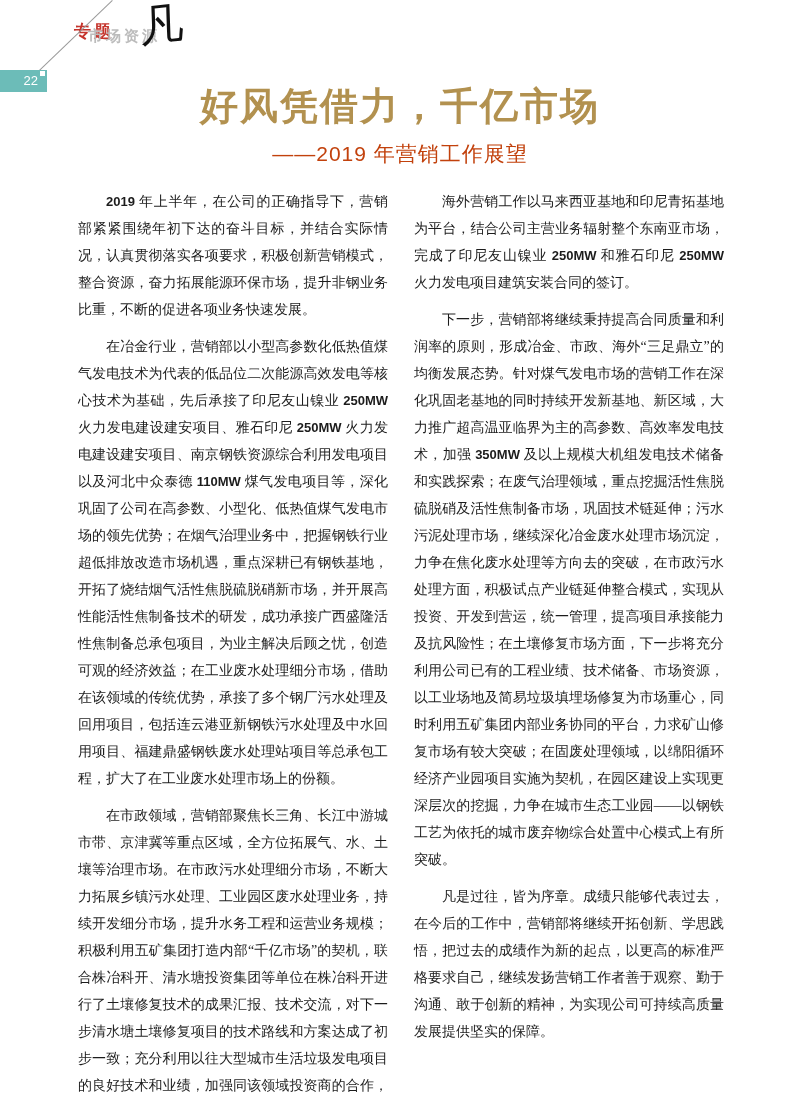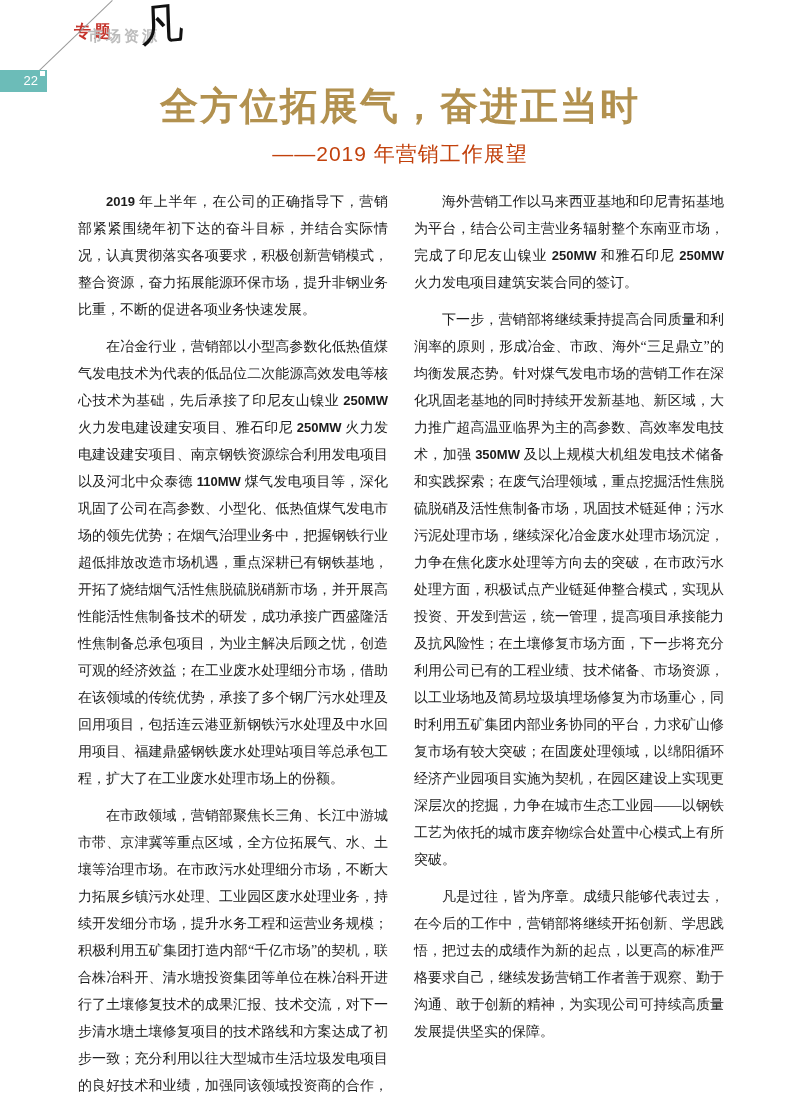--- a/index.html
+++ b/index.html
@@ -78,21 +78,21 @@
   <div class="section-label">专题</div>
   <div class="diag-line"></div>
   <div class="magazine-name">市场资源</div>
   <div class="logo-glyph">凡</div>
   <div class="page-num-box">
     <span class="num-label">22</span>
   </div>
   <div class="page-num-notch"></div>
 
   <div class="title-block">
-    <h1 class="article-title">全方位拓展气，奋进正当时</h1>
+    <h1 class="article-title">好风凭借力，千亿市场</h1>
     <h2 class="article-subtitle">——2019 年营销工作展望</h2>
   </div>
 
   <div class="col col-left">
     <p class="flow-text"><span class="num">2019</span> 年上半年，在公司的正确指导下，营销部紧紧围绕年初下达的奋斗目标，并结合实际情况，认真贯彻落实各项要求，积极创新营销模式，整合资源，奋力拓展能源环保市场，提升非钢业务比重，不断的促进各项业务快速发展。</p>
     <p class="flow-text">在冶金行业，营销部以小型高参数化低热值煤气发电技术为代表的低品位二次能源高效发电等核心技术为基础，先后承接了印尼友山镍业 <span class="num">250MW</span> 火力发电建设建安项目、雅石印尼 <span class="num">250MW</span> 火力发电建设建安项目、南京钢铁资源综合利用发电项目以及河北中众泰德 <span class="num">110MW</span> 煤气发电项目等，深化巩固了公司在高参数、小型化、低热值煤气发电市场的领先优势；在烟气治理业务中，把握钢铁行业超低排放改造市场机遇，重点深耕已有钢铁基地，开拓了烧结烟气活性焦脱硫脱硝新市场，并开展高性能活性焦制备技术的研发，成功承接广西盛隆活性焦制备总承包项目，为业主解决后顾之忧，创造可观的经济效益；在工业废水处理细分市场，借助在该领域的传统优势，承接了多个钢厂污水处理及回用项目，包括连云港亚新钢铁污水处理及中水回用项目、福建鼎盛钢铁废水处理站项目等总承包工程，扩大了在工业废水处理市场上的份额。</p>
     <p class="flow-text">在市政领域，营销部聚焦长三角、长江中游城市带、京津冀等重点区域，全方位拓展气、水、土壤等治理市场。在市政污水处理细分市场，不断大力拓展乡镇污水处理、工业园区废水处理业务，持续开发细分市场，提升水务工程和运营业务规模；积极利用五矿集团打造内部“千亿市场”的契机，联合株冶科开、清水塘投资集团等单位在株冶科开进行了土壤修复技术的成果汇报、技术交流，对下一步清水塘土壤修复项目的技术路线和方案达成了初步一致；充分利用以往大型城市生活垃圾发电项目的良好技术和业绩，加强同该领域投资商的合作，成功签订多个生活垃圾焚烧发电设计合同，除持续开拓生活垃圾焚烧发电市场外，公司在循环经济产业园项目上也取得突破性进展，先后取得绵阳生活垃圾焚烧发电项目扩建工程、绵阳市医疗废物集中处置中心项目的业绩。</p>
   </div>
 
   <div class="col col-right">

